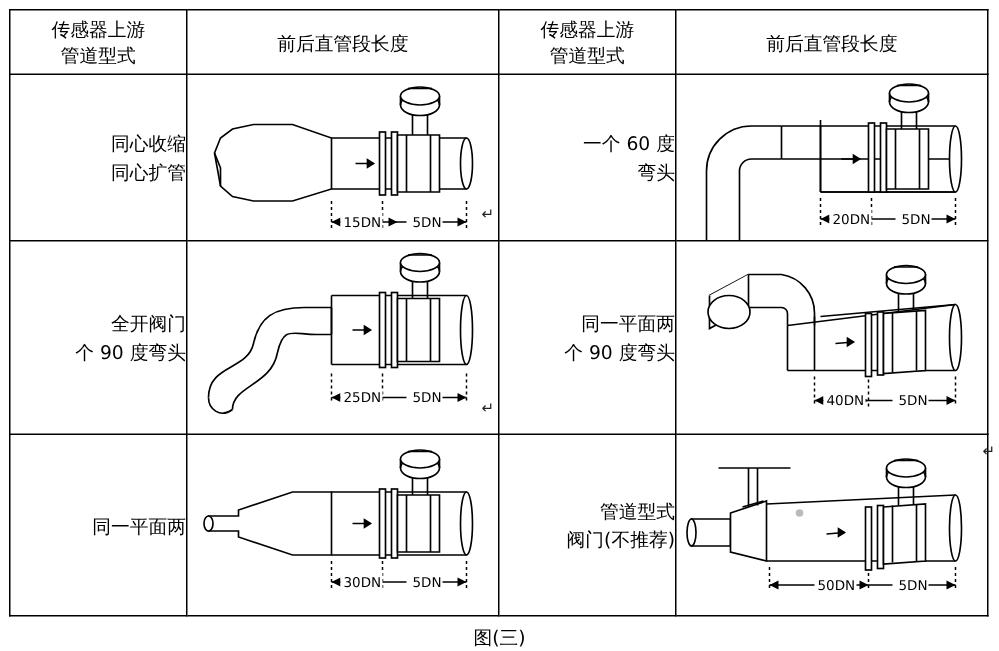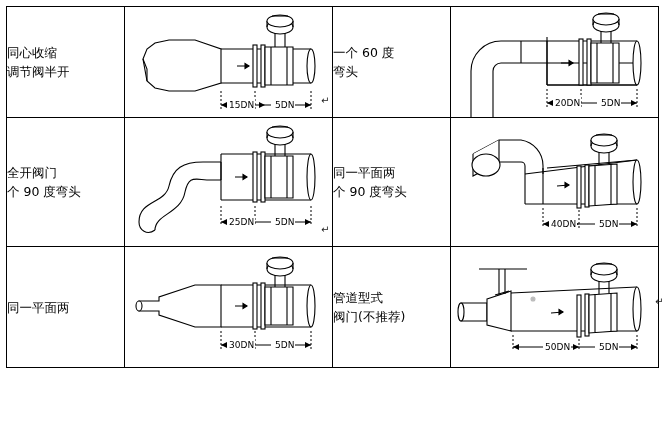--- a/index.html
+++ b/index.html
@@ -1,46 +1,62 @@
 <!DOCTYPE html>
 <html><head>
 <meta charset="utf-8">
 <style>
   html,body{margin:0;padding:0;background:#fff;}
   body{width:666px;height:434px;font-family:"DejaVu Sans","Liberation Sans",sans-serif;color:#000;}
   .page{position:relative;width:666px;height:434px;}
   table.grid{border-collapse:collapse;table-layout:fixed;margin:6px 0 0 6px;width:652px;}
   table.grid td{border:1px solid #000;padding:0;vertical-align:middle;}
   .hdr{text-align:center;font-size:12.5px;line-height:17px;padding:4px 2px;}
-  .lbl{font-size:12.5px;line-height:19px;padding:4px 6px;}
+  .lbl{font-size:12.5px;line-height:19px;padding:4px 6px;text-align:right;}
   .figwrap{position:relative;width:100%;height:100%;}
   svg{display:block;}
   .dim{font-size:9px;font-family:"DejaVu Sans","Liberation Sans",sans-serif;}
   
   .mark{font-size:10px;color:#222;}
 </style>
 </head>
 <body>
 
 <div class="page">
 
 <table class="grid">
   <colgroup>
     <col style="width:118px">
     <col style="width:208px">
     <col style="width:118px">
     <col style="width:208px">
   </colgroup>
 
   <tbody>
+        <tr>
+    <td class="hdr" style="height:42px">
+      <div>传感器上游</div>
+      <div>管道型式</div>
+    </td>
+    <td class="hdr">
+      <div>前后直管段长度</div>
+    </td>
+    <td class="hdr">
+      <div>传感器上游</div>
+      <div>管道型式</div>
+    </td>
+    <td class="hdr">
+      <div>前后直管段长度</div>
+    </td>
+  </tr>
 
   <tr>
     <td class="lbl" style="height:110px">
       <div>同心收缩</div>
-      <div>调节阀半开</div>
+      <div>同心扩管</div>
     </td>
     <td>
       <div class="figwrap">
         <svg width="206" height="110" viewBox="0 0 206 110">
           <g fill="none" stroke="#000" stroke-width="1.1">
 
             <path d="M18,52 L22,42 L30,36 L44,33 L70,33 L96,42 L96,76 L70,84 L44,84 L30,81 L22,74 Z" fill="#fff"></path>
             <path d="M18,52 L22,62 L22,74"></path>
 
             <path d="M96,42 L186,42 M96,76 L186,76"></path>
@@ -301,16 +317,17 @@
           <rect x="144" y="94" width="24" height="11" fill="#fff"></rect>
           <text class="dim" x="94" y="103">50DN</text>
           <text class="dim" x="148" y="103">5DN</text>
         </svg>
       </div>
     </td>
   </tr>
 </tbody>
     </table>
 
+<div style="text-align:center;font-size:12.5px;margin-top:6px">图(三)</div>
 
 <span class="mark" style="position:absolute;left:655px;top:290px">↵</span>
 
 </div>
 
 </body></html>

